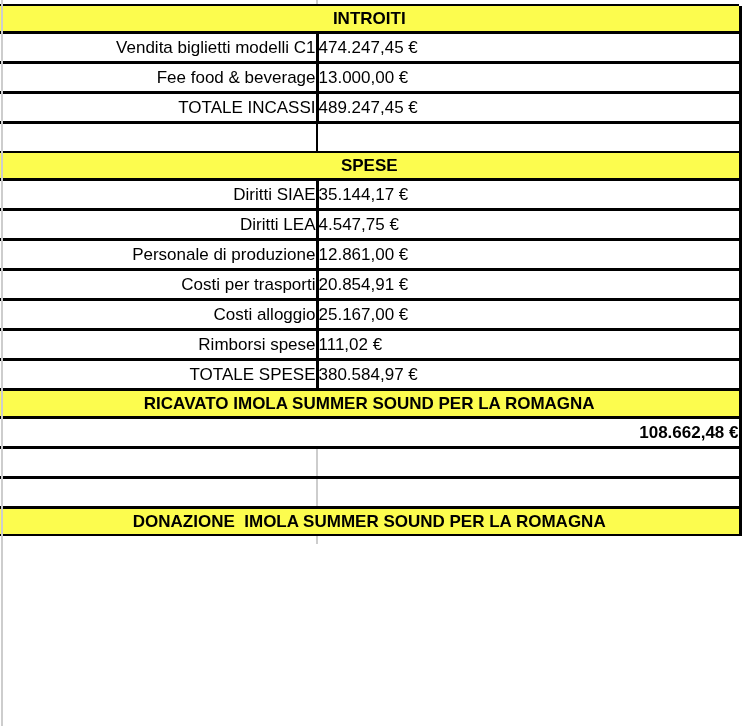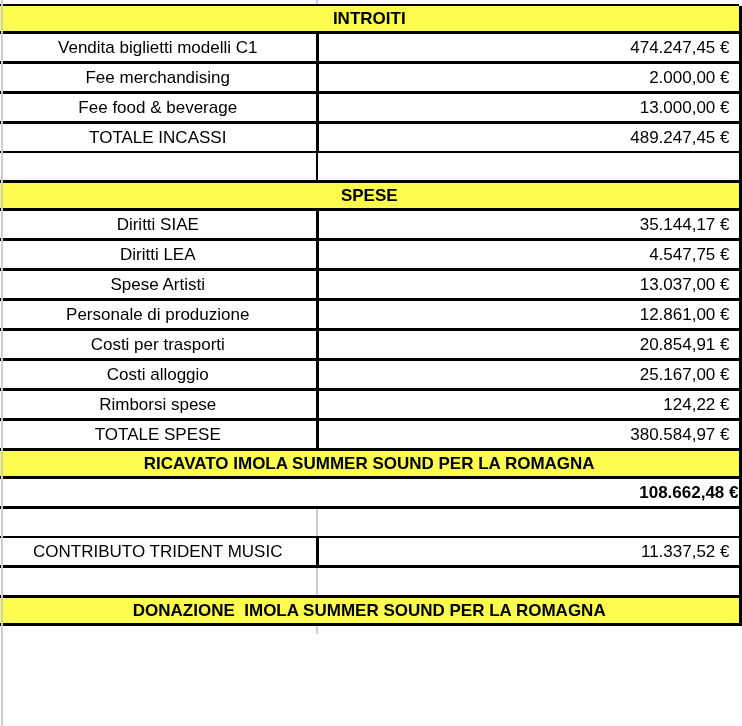--- a/index.html
+++ b/index.html
@@ -32,23 +32,23 @@
     border-bottom:3px solid var(--border);
     overflow:hidden;
   }
   td:last-child{border-right:3px solid var(--border);}
   
   .row-header td{
     height:25px;background:var(--yellow);
     font-weight:700;text-align:center;white-space:pre;
   }
   
-  .cell-label{text-align:center;}
+  .cell-label{text-align:right;}
   .cell-value{
-    text-align:right;padding-right:9px;
+    padding-right:9px;
     border-left:3px solid var(--border);
   }
   .row-total td{font-weight:400;}
   
   .row-grand td{font-weight:700;text-align:right;}
   
   .row-spacer .cell-value{border-left:2px solid var(--border);}
   
   .row-spacer-gray .cell-value{border-left:2px solid var(--gridline);}
   
@@ -77,24 +77,20 @@
           <td class="cell-value"></td>
         </tr>
         <tr class="row-header">
           <td class="cell-header" colspan="2">INTROITI</td>
         </tr>
         <tr class="row-data">
           <td class="cell-label">Vendita biglietti modelli C1</td>
           <td class="cell-value">474.247,45 €</td>
         </tr>
         <tr class="row-data">
-          <td class="cell-label">Fee merchandising</td>
-          <td class="cell-value">2.000,00 €</td>
-        </tr>
-        <tr class="row-data">
           <td class="cell-label">Fee food &amp; beverage</td>
           <td class="cell-value">13.000,00 €</td>
         </tr>
         <tr class="row-total">
           <td class="cell-label">TOTALE INCASSI</td>
           <td class="cell-value">489.247,45 €</td>
         </tr>
         <tr class="row-spacer">
           <td class="cell-label"></td>
           <td class="cell-value"></td>
@@ -104,56 +100,48 @@
         </tr>
         <tr class="row-data">
           <td class="cell-label">Diritti SIAE</td>
           <td class="cell-value">35.144,17 €</td>
         </tr>
         <tr class="row-data">
           <td class="cell-label">Diritti LEA</td>
           <td class="cell-value">4.547,75 €</td>
         </tr>
         <tr class="row-data">
-          <td class="cell-label">Spese Artisti</td>
-          <td class="cell-value">13.037,00 €</td>
-        </tr>
-        <tr class="row-data">
           <td class="cell-label">Personale di produzione</td>
           <td class="cell-value">12.861,00 €</td>
         </tr>
         <tr class="row-data">
           <td class="cell-label">Costi per trasporti</td>
           <td class="cell-value">20.854,91 €</td>
         </tr>
         <tr class="row-data">
           <td class="cell-label">Costi alloggio</td>
           <td class="cell-value">25.167,00 €</td>
         </tr>
         <tr class="row-data">
           <td class="cell-label">Rimborsi spese</td>
-          <td class="cell-value">124,22 €</td>
+          <td class="cell-value">111,02 €</td>
         </tr>
         <tr class="row-total">
           <td class="cell-label">TOTALE SPESE</td>
           <td class="cell-value">380.584,97 €</td>
         </tr>
         <tr class="row-header">
           <td class="cell-header" colspan="2">RICAVATO IMOLA SUMMER SOUND PER LA ROMAGNA</td>
         </tr>
         <tr class="row-grand">
           <td class="cell-grand" colspan="2">108.662,48 €</td>
         </tr>
         <tr class="row-spacer-gray">
           <td class="cell-label"></td>
           <td class="cell-value"></td>
-        </tr>
-        <tr class="row-data">
-          <td class="cell-label">CONTRIBUTO TRIDENT MUSIC</td>
-          <td class="cell-value">11.337,52 €</td>
         </tr>
         <tr class="row-spacer-gray">
           <td class="cell-label"></td>
           <td class="cell-value"></td>
         </tr>
         <tr class="row-header">
           <td class="cell-header" colspan="2">DONAZIONE  IMOLA SUMMER SOUND PER LA ROMAGNA</td>
         </tr>
         <tr class="row-partial-bottom">
           <td class="cell-label"></td>

